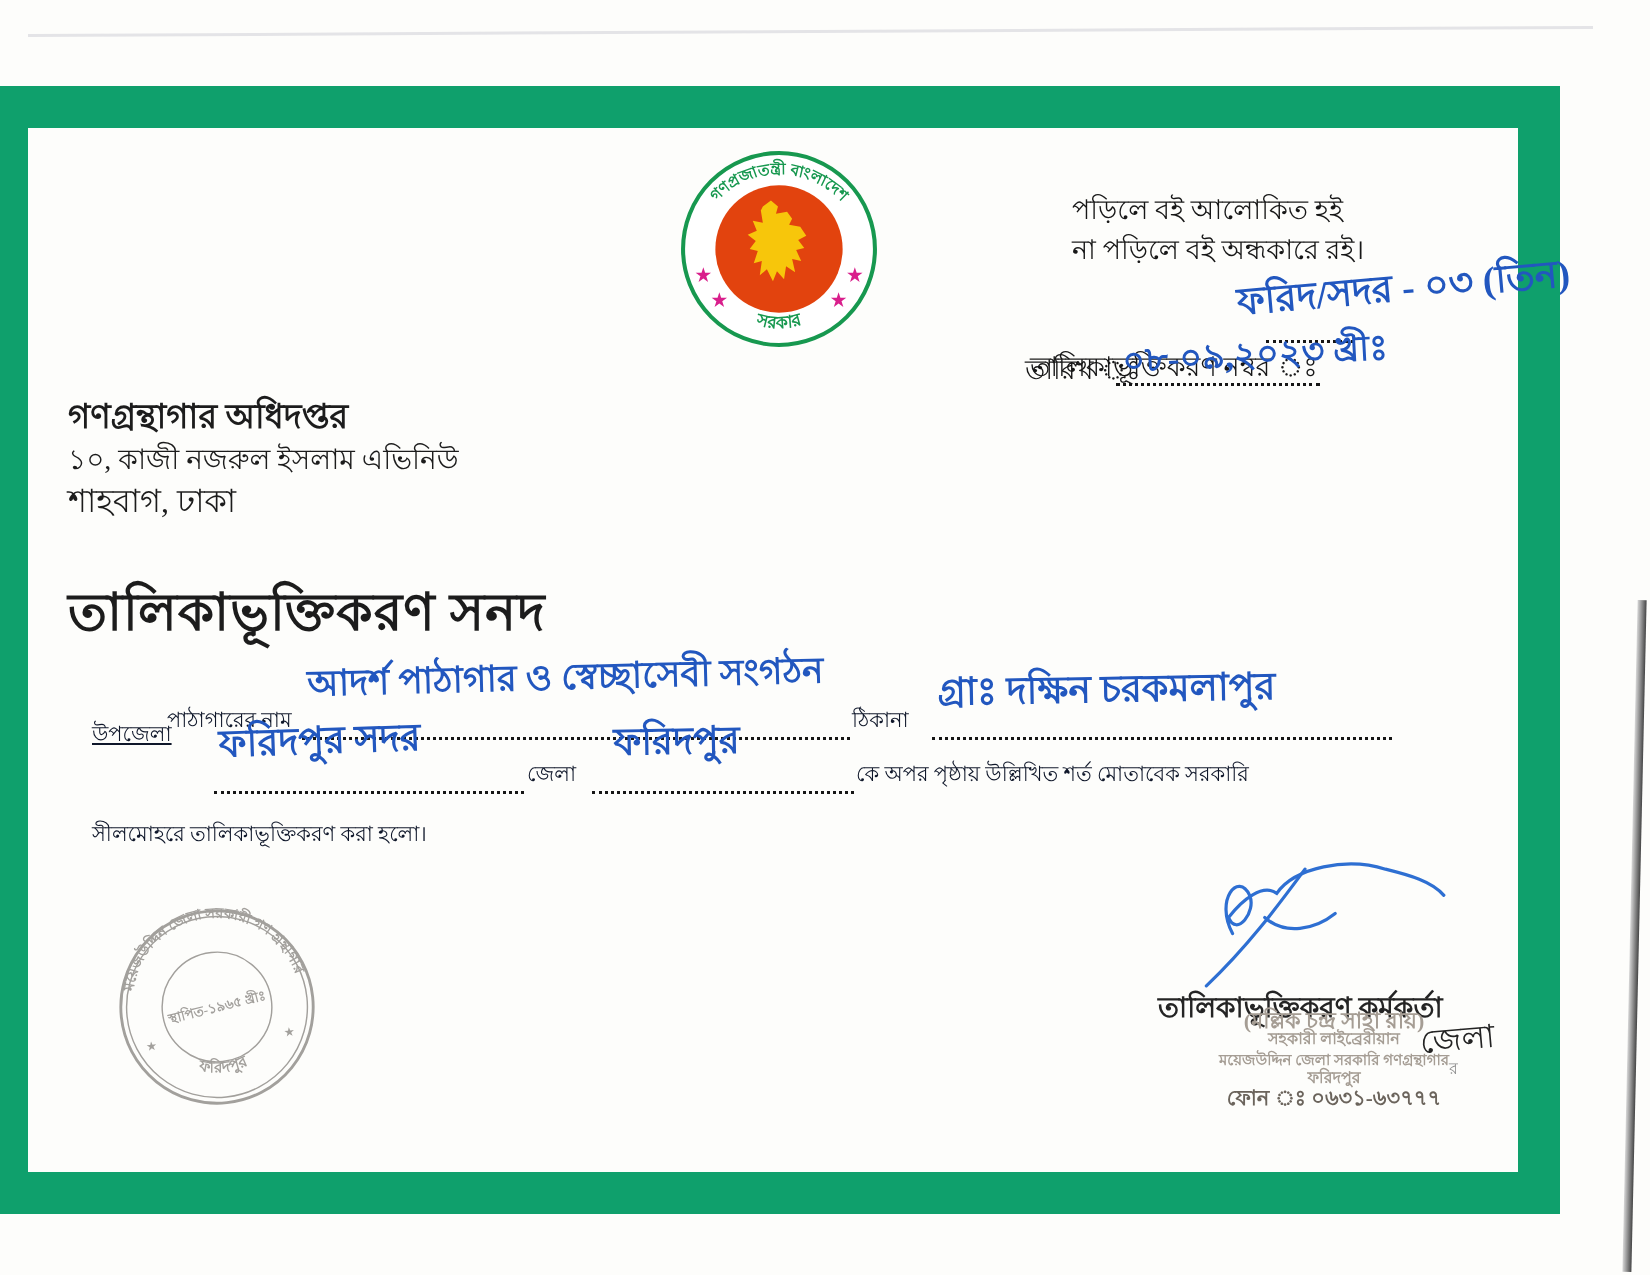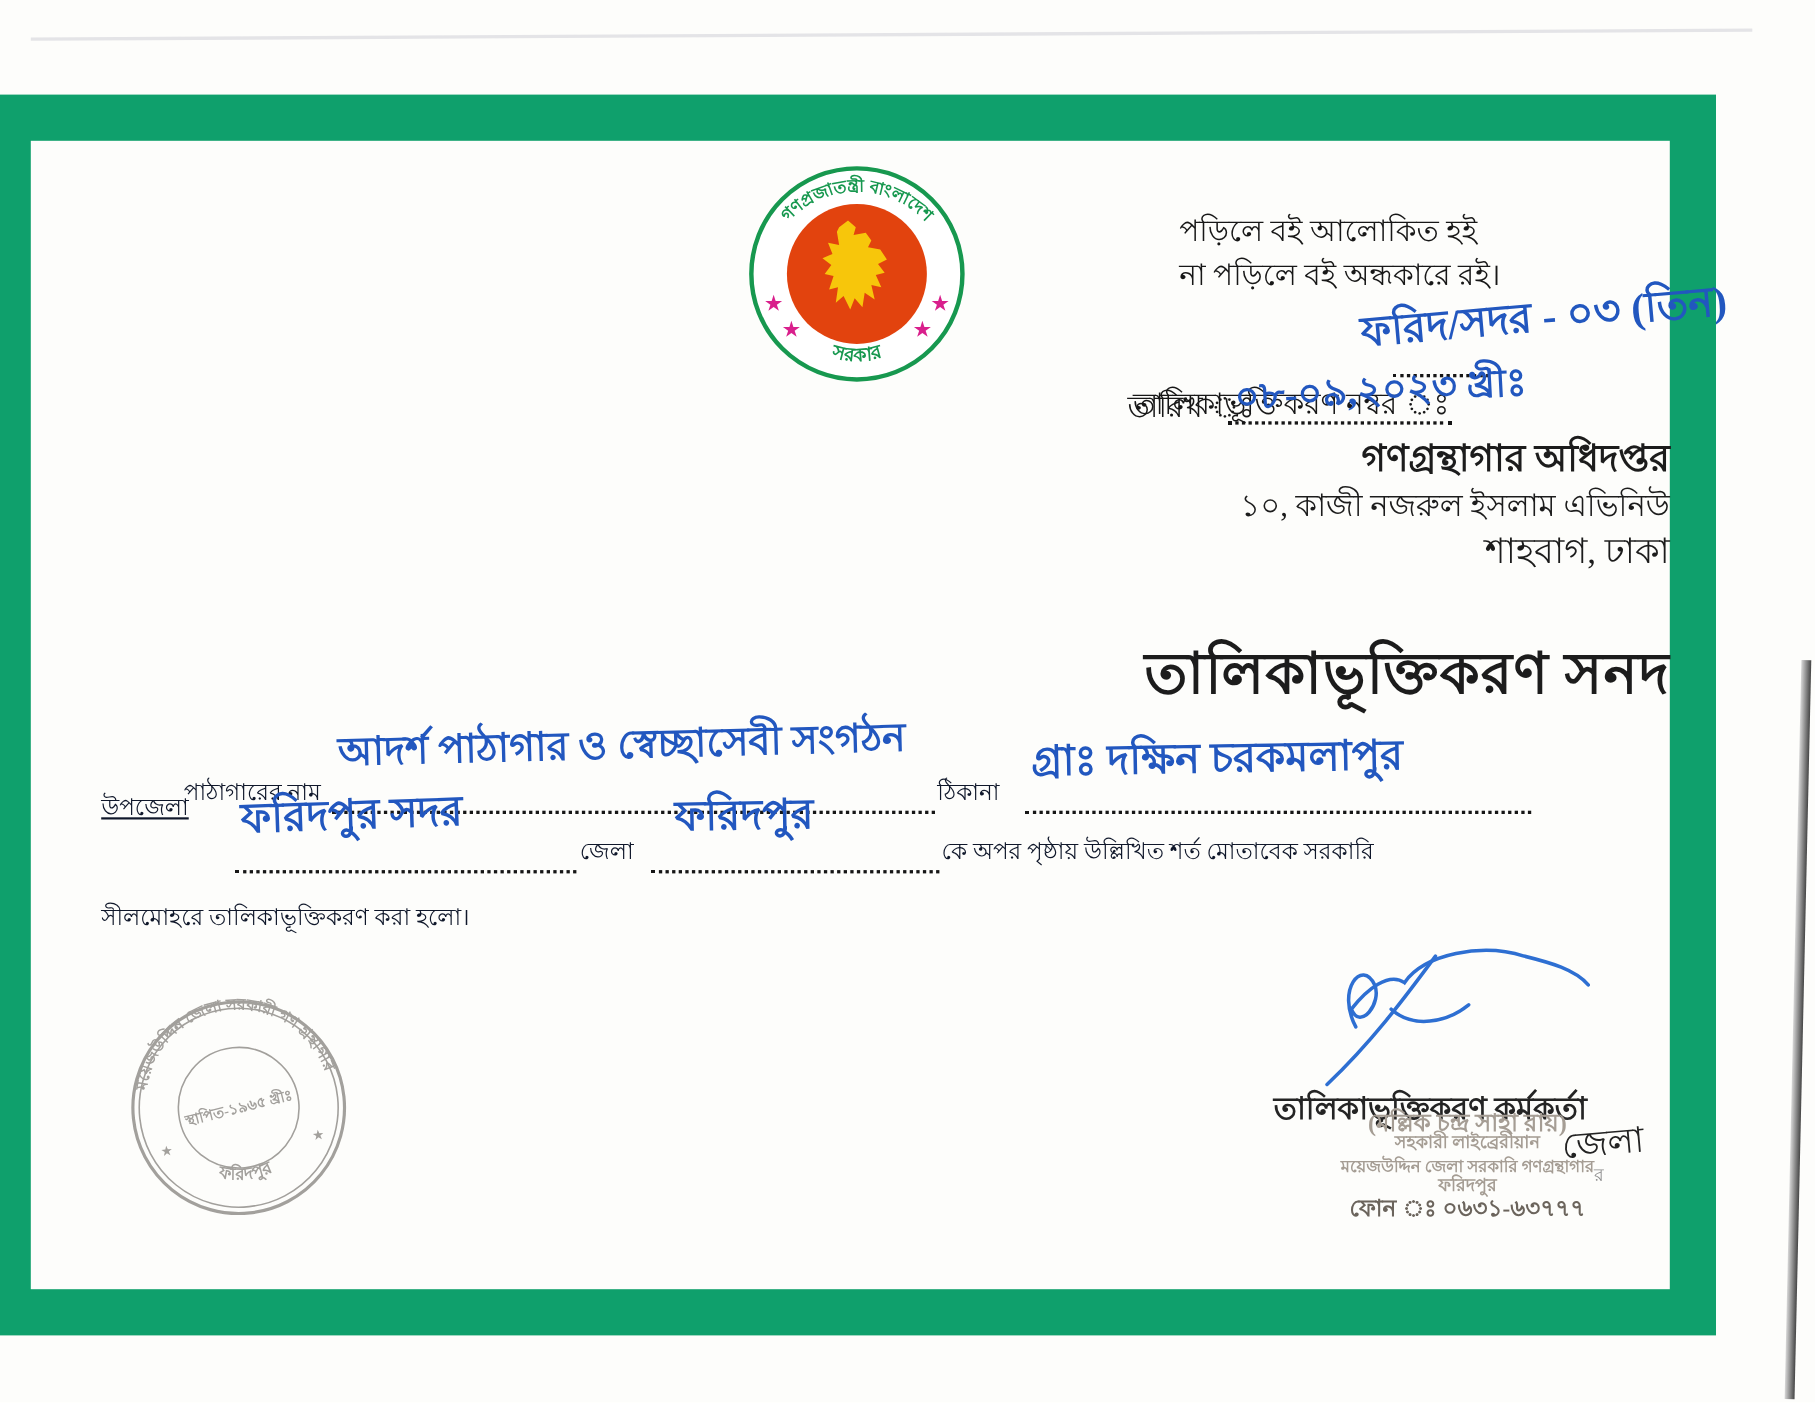--- a/index.html
+++ b/index.html
@@ -26,21 +26,21 @@
   .hw { position:absolute; font-weight:bold; color:#2257bf; white-space:nowrap; font-size:38px; }
 
   .enroll-label { left:1030px; top:306px;margin-top:40px; }
   .enroll-dots  { left:1266px; top:311px; width:88px; height:32px; }
   .enroll-value { left:1240px; top:272px; font-size:38px; transform:rotate(-5deg); transform-origin:left bottom; }
   .date-label   { left:1025px; top:349px; }
   .date-dots    { left:1116px; top:354px; width:204px; height:32px; }
   .date-value   { left:1124px; top:334px; font-size:35px; transform:rotate(-3deg); transform-origin:left bottom; }
 
   
-  .center-block { position:absolute; left:28px; width:1490px; text-align:right; white-space:nowrap; }
+  .center-block { position:absolute; left:28px; width:1490px; text-align:left; white-space:nowrap;padding-left:40px; }
   .org-name  { top:390px; font-size:34px; font-weight:bold; }
   .org-addr1 { top:438px; font-size:28px; }
   .org-addr2 { top:476px; font-size:32px; }
   .cert-title { top:572px; font-size:52px; font-weight:bold; letter-spacing:1px; }
 
   
   .f-label { position:absolute; font-size:21px; white-space:nowrap; color:#0f172a; }
   .lbl-library  { left:167px; top:704px; }
   .dots-library { left:302px; top:680px; width:548px; height:60px; }
   .hw-library   { left:308px; top:656px; font-size:36px; transform:rotate(-1.5deg); transform-origin:left bottom; }

